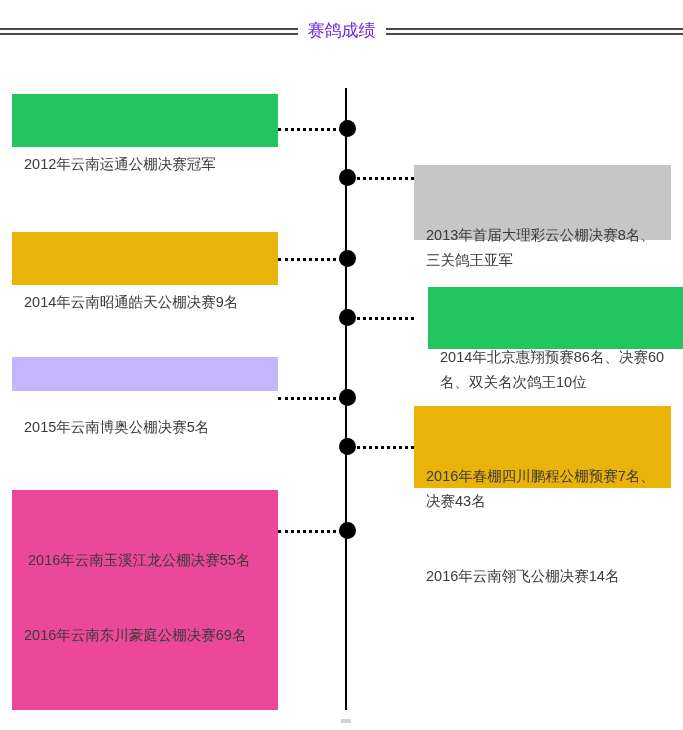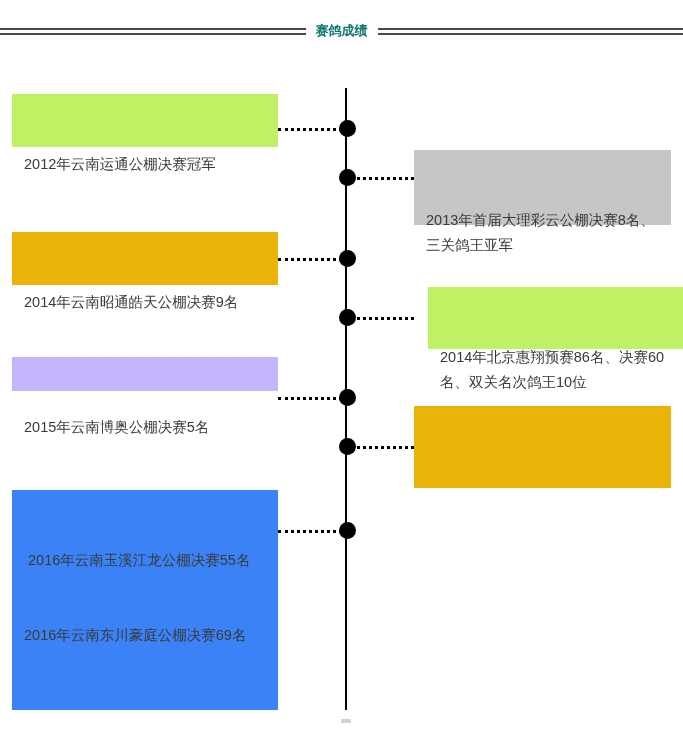--- a/index.html
+++ b/index.html
@@ -29,26 +29,25 @@
   .rule {
     flex: 1 1 auto;
     height: 7px;
     border-top: 2px solid #4a4a4a;
     border-bottom: 2px solid #4a4a4a;
     box-sizing: border-box;
   }
   #title-text {
     flex: 0 0 auto;
     padding: 0 10px;
-    font-size: 13px;
+    font-size: 17px;
     line-height: 20px;
-    color: #0f766e;
+    color: #6d28d9;
     white-space: nowrap;
     letter-spacing: 0px;
-    font-weight: bold;
   }
 
   
   #timeline-axis {
     position: absolute;
     left: 345px;
     top: 88px;
     width: 2px;
     height: 622px;
     background: #000000;
@@ -88,25 +87,25 @@
     font-size: 14.5px;
     line-height: 25px;
     color: #3a3a3a;
     white-space: pre-wrap;
     word-break: break-all;
   }
   .card .line {
     display: block;
   }
 
-  .card-teal      { background: #bef264; }
-  .card-gray-dark { background: #c6c6c6; }
+  .card-teal      { background: #22c55e; }
+  .card-gray-dark { background: #c6c6c6; margin-top: 15px; }
   .card-gray      { background: #eab308; }
   .card-sky       { background: #c4b5fd; }
-  .card-pale      { background: #3b82f6; }
+  .card-pale      { background: #ec4899; }
 </style>
 </head>
 <body>
 
 <div id="title-bar">
   <div class="rule"></div>
   <div id="title-text">赛鸽成绩</div>
   <div class="rule"></div>
 </div>
 
@@ -143,20 +142,22 @@
 
 <div class="card card-teal" style="left:428px; top:287px; width:257px; height:62px;">
   <span class="line">2014年北京惠翔预赛86名、决赛60名、双关名次鸽王10位</span>
 </div>
 
 <div class="card card-sky" style="left:12px; top:357px; width:266px; height:34px;">
   <span class="line">2015年云南博奥公棚决赛5名</span>
 </div>
 
 <div class="card card-gray" style="left:414px; top:406px; width:257px; height:82px;">
+  <span class="line">2016年春棚四川鹏程公棚预赛7名、决赛43名</span>
+  <span class="line">2016年云南翎飞公棚决赛14名</span>
 </div>
 
 <div class="card card-pale" style="left:12px; top:490px; width:266px; height:220px;">
   <span class="line"> 2016年云南玉溪江龙公棚决赛55名</span>
   <span class="line">2016年云南东川豪庭公棚决赛69名</span>
   
   
 </div>
 
 </body></html>

